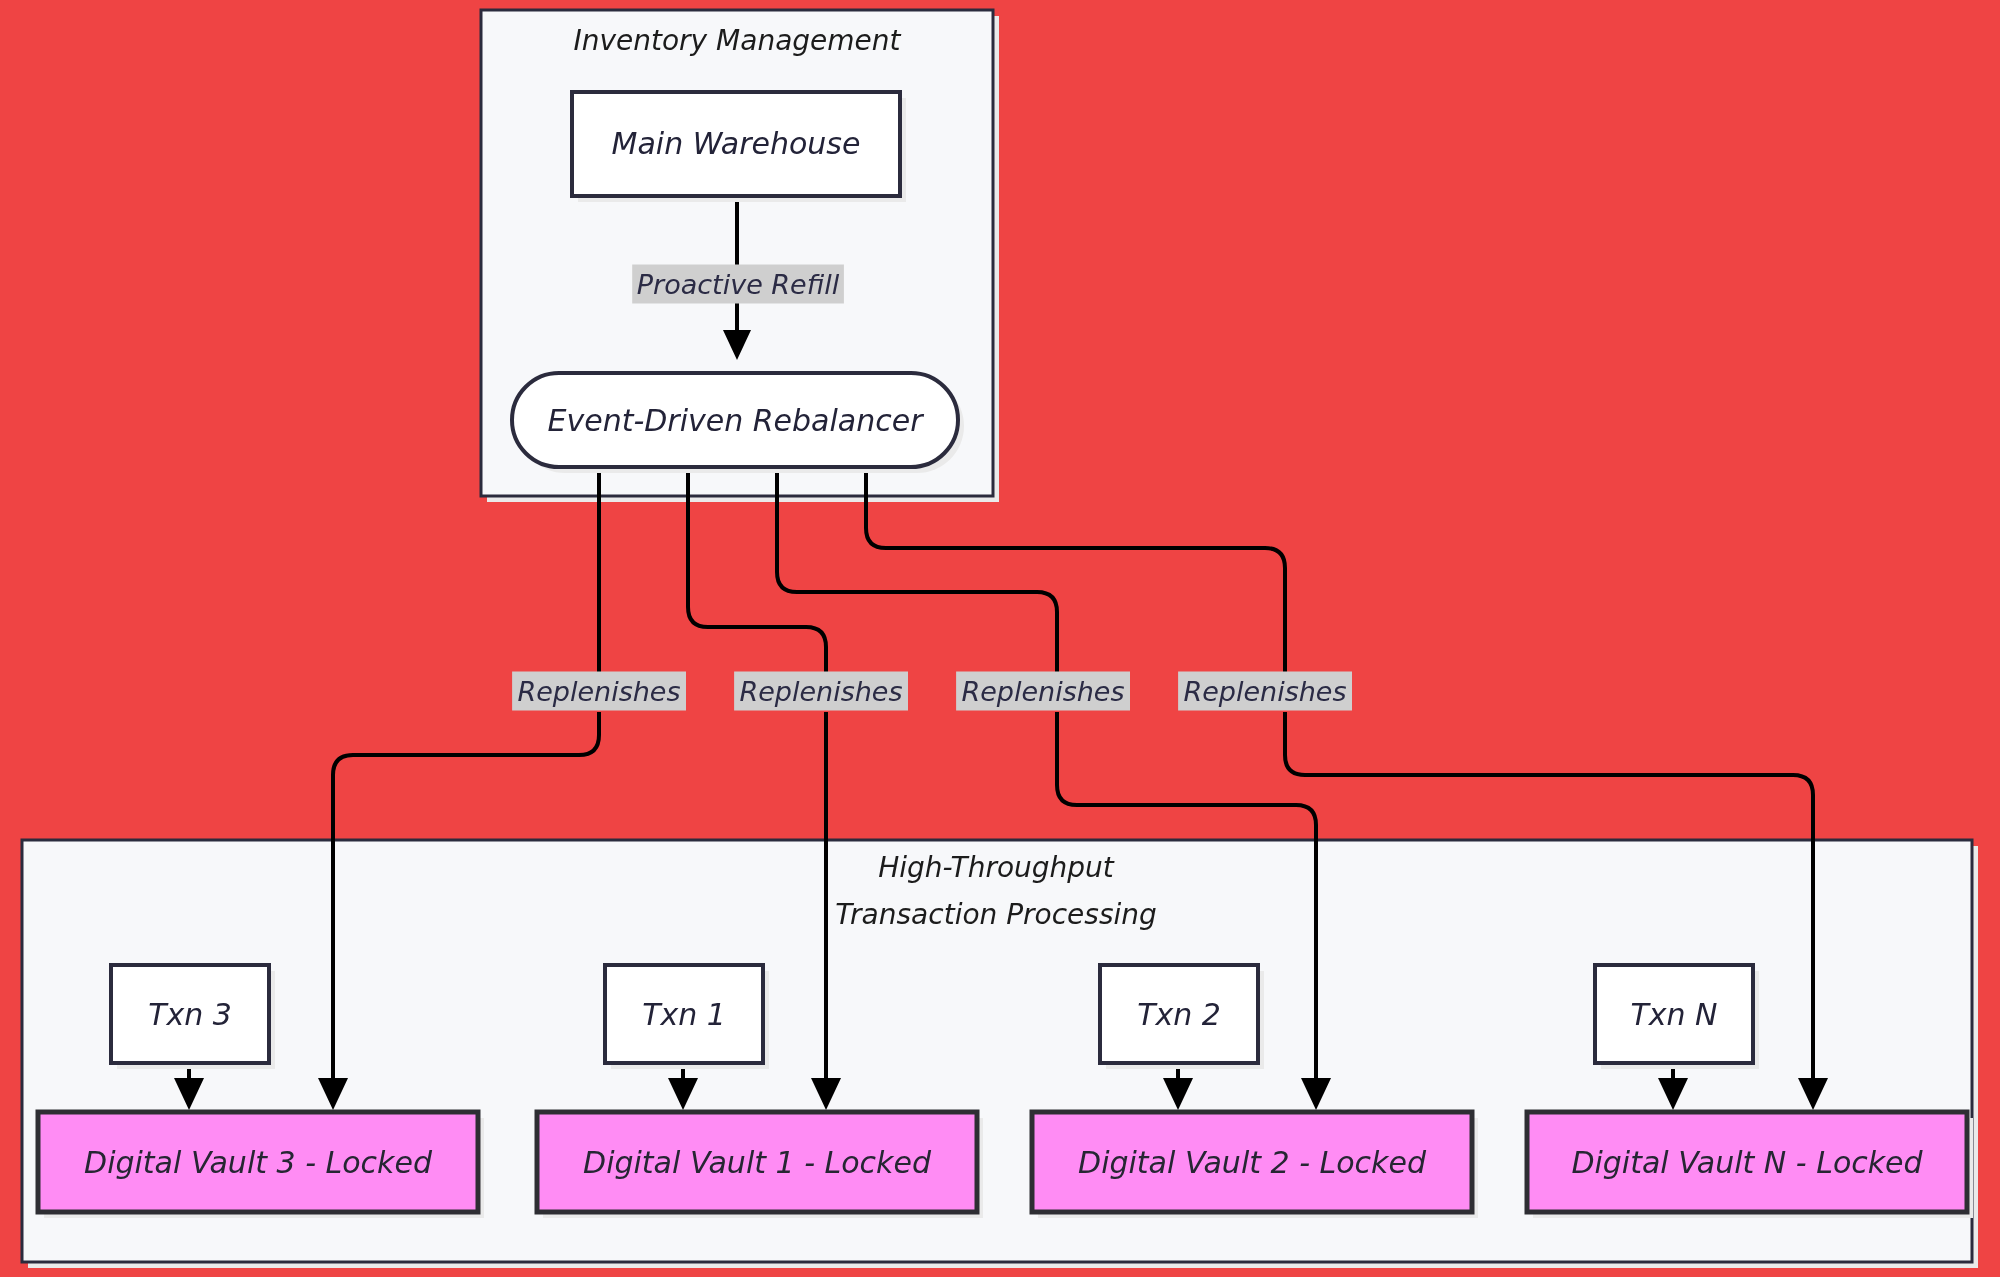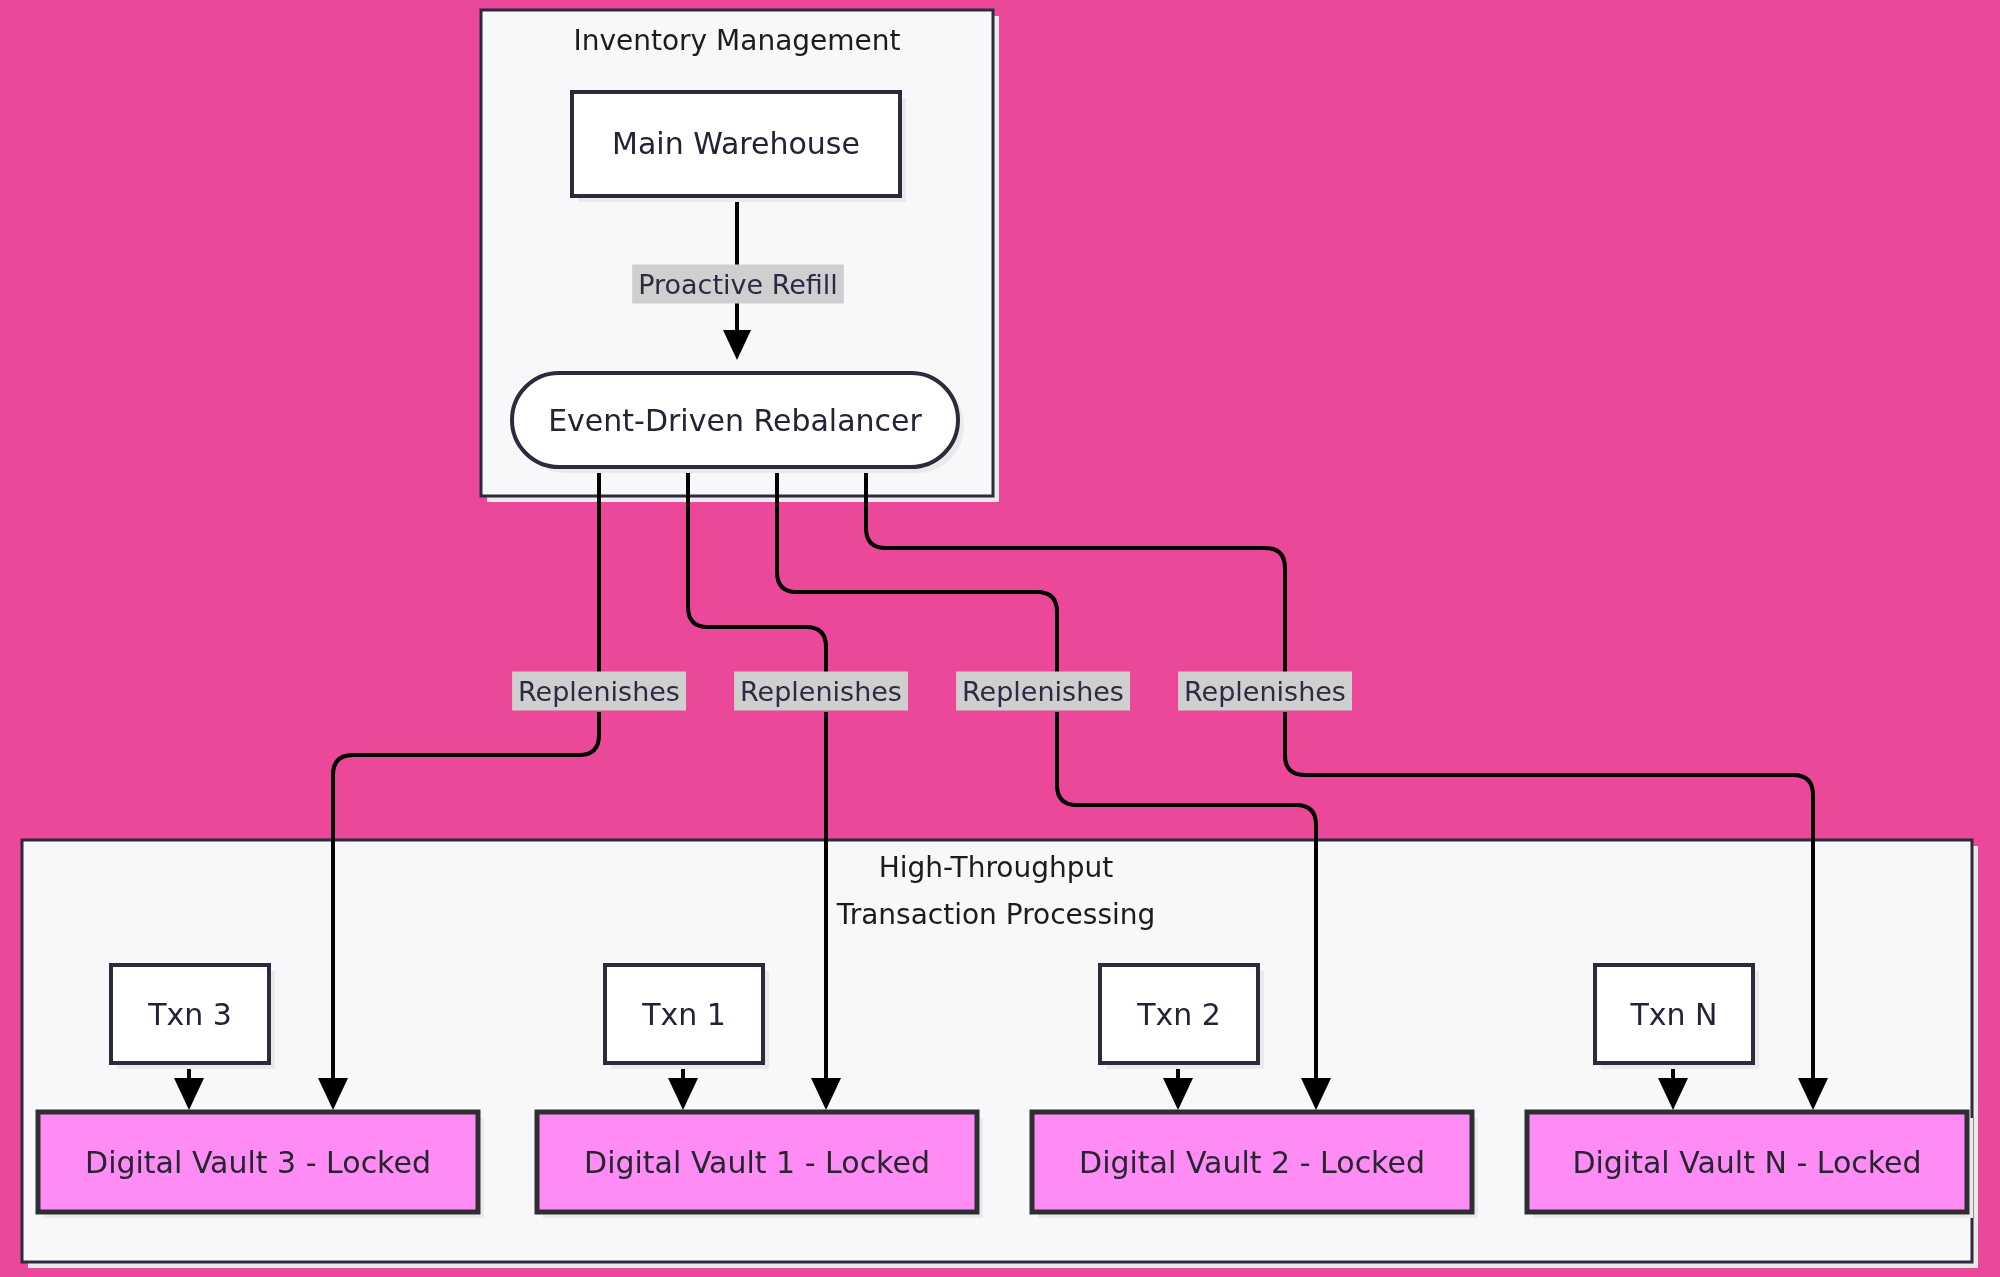--- a/index.html
+++ b/index.html
@@ -8,22 +8,23 @@
     padding: 0;
     background: #ffffff;
   }
   body {
     font-family: "DejaVu Sans", "Liberation Sans", sans-serif;
   }
   #stage {
     position: relative;
     width: 2000px;
     height: 1277px;
-    background: #ec4899;
+    background: #ef4444;
     overflow: hidden;
+    font-style: italic;
   }
   svg.diagram {
     position: absolute;
     top: 0;
     left: 0;
     width: 2000px;
     height: 1277px;
   }
   .cluster-rect {
     fill: #f7f8fa;

